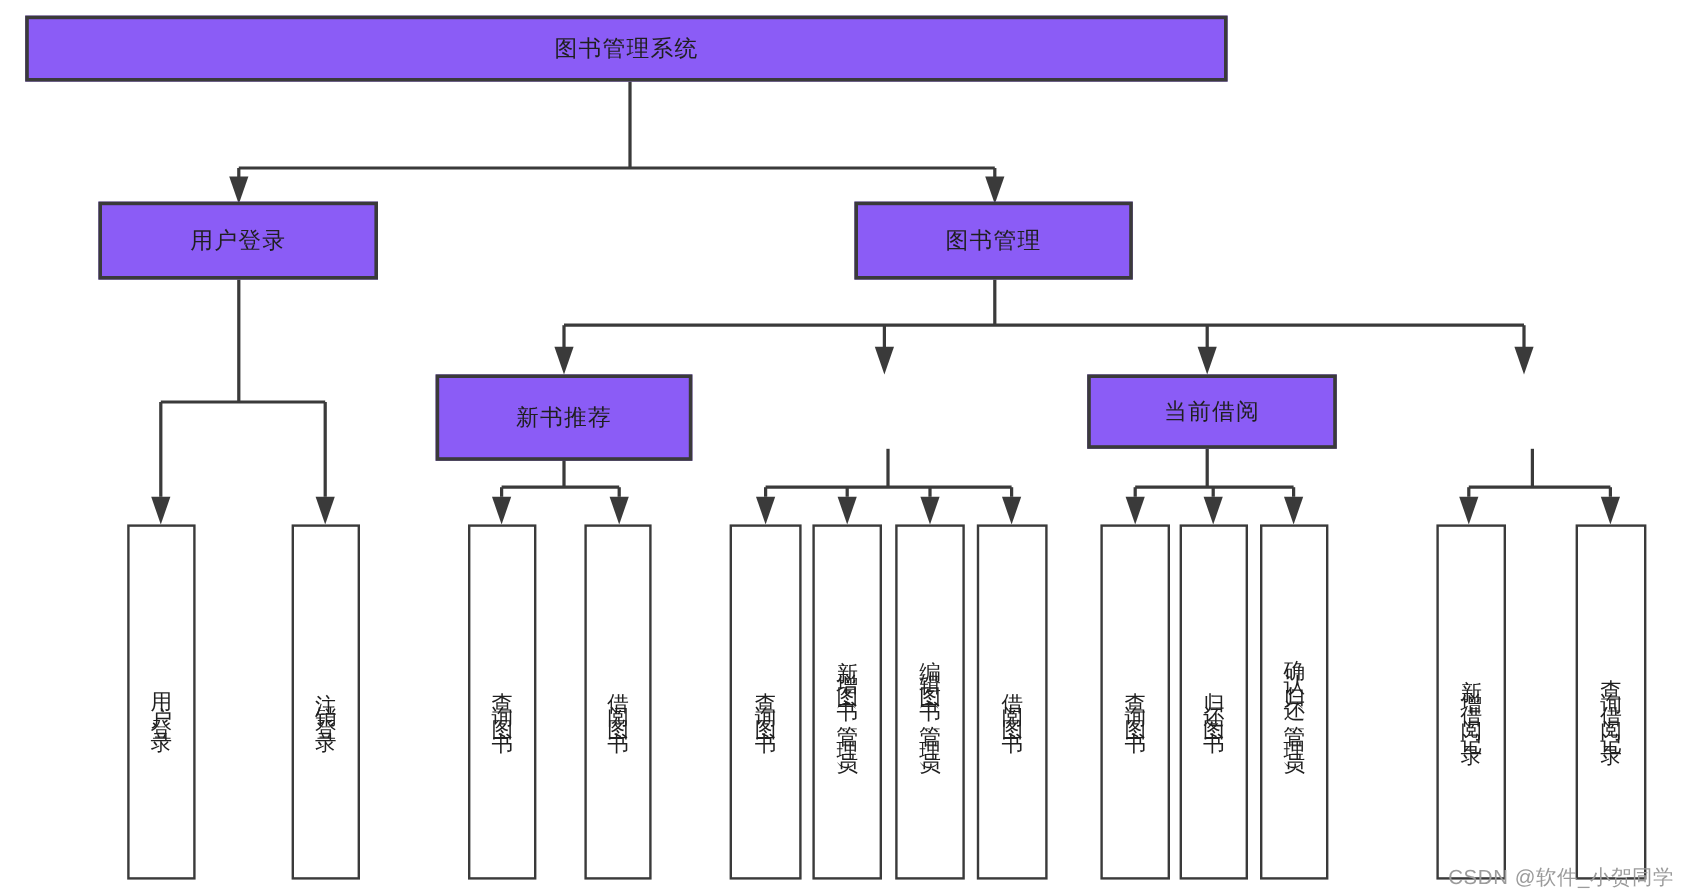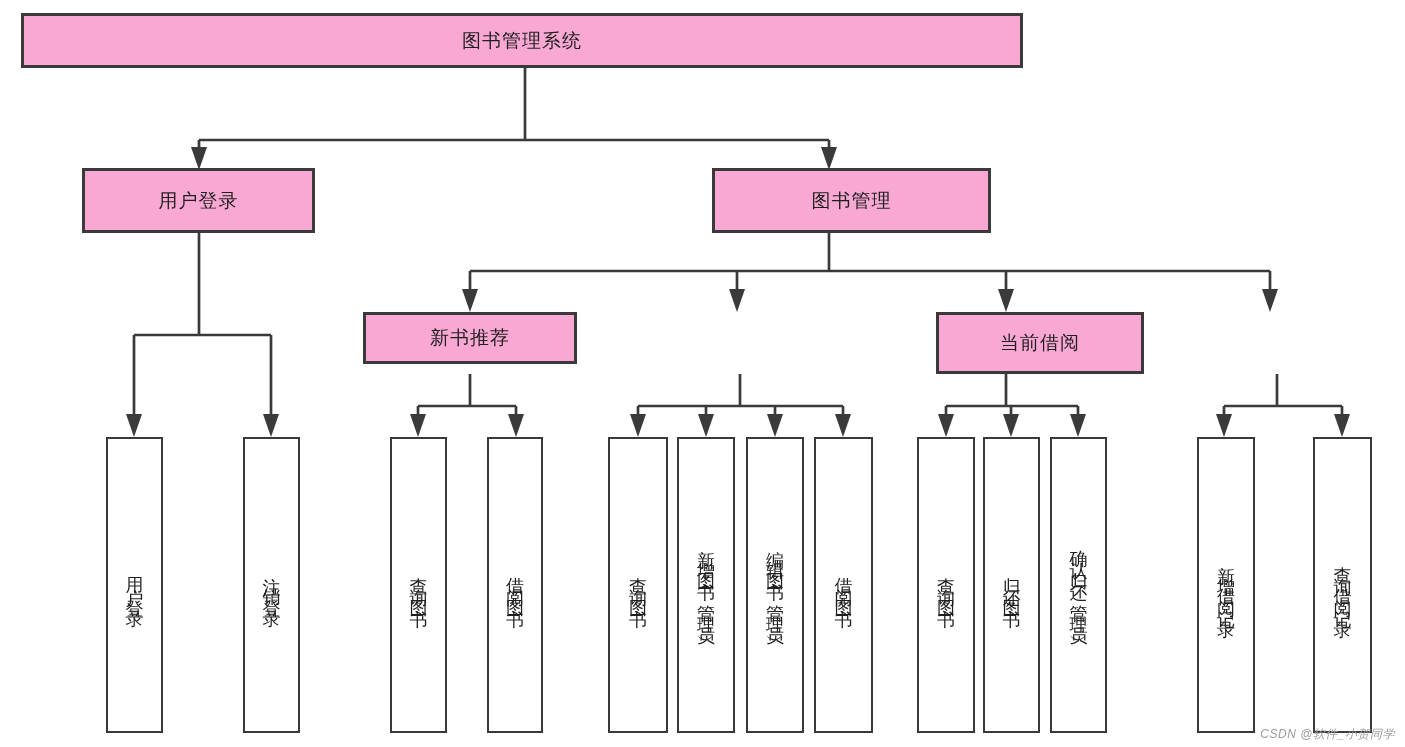--- a/index.html
+++ b/index.html
@@ -6,37 +6,37 @@
   body{
     width:1405px;height:747px;position:relative;overflow:hidden;
     background:var(--bg,#ffffff);
     font-family:"Liberation Sans","DejaVu Sans",sans-serif;
   }
   #stage{position:absolute;left:0;top:0;width:1405px;height:747px;}
   svg.wires{position:absolute;left:0;top:0;width:1405px;height:747px;}
   svg.wires path.ln{stroke:var(--line,#3a3a3a);stroke-width:2.7;fill:none;}
   svg.wires path.ah{fill:var(--line,#3a3a3a);stroke:none;}
   .box{
-    position:absolute;background:#f9a8d4;border:3px solid var(--line,#343434);
+    position:absolute;background:#8b5cf6;border:3px solid var(--line,#343434);
     box-sizing:border-box;display:flex;align-items:center;justify-content:center;
     color:var(--text,#1f1f1f);
   }
   .box.root span,.box.lvl span{font-size:19px;letter-spacing:1px;}
   .leaf{
     position:absolute;top:437px;height:296px;background:#ffffff;
     border:2.5px solid var(--line,#343434);box-sizing:border-box;
     display:flex;align-items:center;justify-content:center;color:var(--text,#1f1f1f);
   }
   .leaf span{
     writing-mode:vertical-rl;text-orientation:mixed;
     font-size:18px;letter-spacing:11px;line-height:1;white-space:nowrap;
   }
   .watermark{
     position:absolute;right:10px;bottom:4px;
-    color:var(--wm,#9b9b9b);font-size:12px;letter-spacing:0.5px;font-style:italic;
+    color:var(--wm,#9b9b9b);font-size:17px;letter-spacing:0.5px;
   }
 </style>
 </head>
 <body>
 
 <div id="stage">
 
   <svg class="wires" viewBox="0 0 1405 747">
     <defs>
       <path id="ah" class="ah" d="M-8 0 L8 0 L0 23 Z"></path>
@@ -102,28 +102,28 @@
     <use href="#ah" x="1342" y="414"></use>
   </svg>
 
   <div class="box root" style="left:21px;top:13px;width:1002px;height:55px">
     <span>图书管理系统</span>
   </div>
 
   <div class="box lvl" style="left:82px;top:168px;width:233px;height:65px">
     <span>用户登录</span>
   </div>
-  <div class="box lvl" style="left:712px;top:168px;width:279px;height:65px">
+  <div class="box lvl" style="left:712px;top:168px;width:232px;height:65px">
     <span>图书管理</span>
   </div>
 
-  <div class="box lvl" style="left:363px;top:312px;width:214px;height:52px">
+  <div class="box lvl" style="left:363px;top:312px;width:214px;height:72px">
     <span>新书推荐</span>
   </div>
-  <div class="box lvl" style="left:936px;top:312px;width:208px;height:62px">
+  <div class="box lvl" style="left:906px;top:312px;width:208px;height:62px">
     <span>当前借阅</span>
   </div>
 
   <div class="leaf" style="left:106px;width:57px">
     <span>用户登录</span>
   </div>
   <div class="leaf" style="left:243px;width:57px">
     <span>注销登录</span>
   </div>
 

